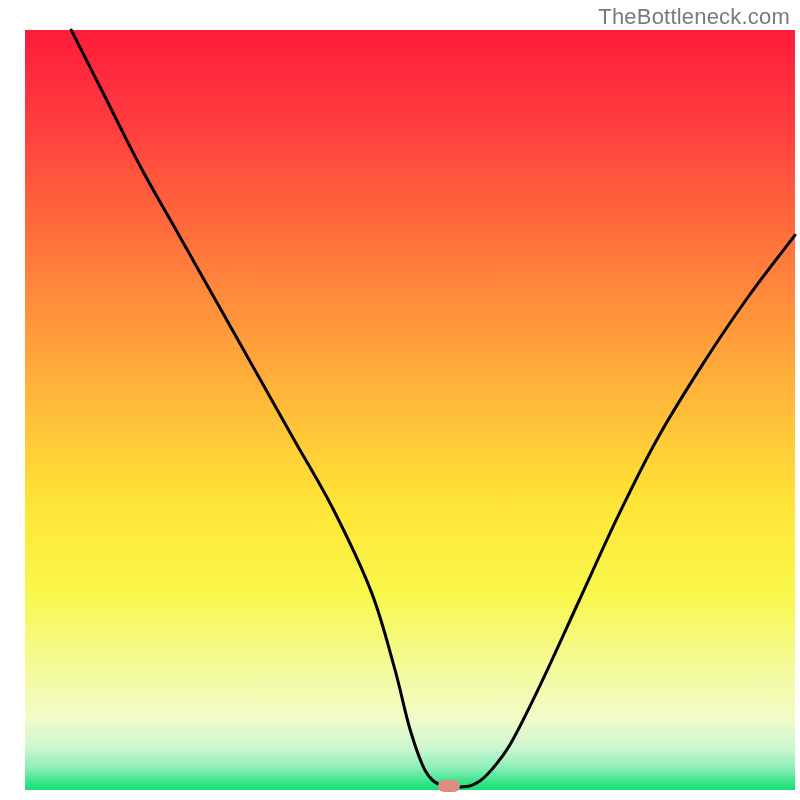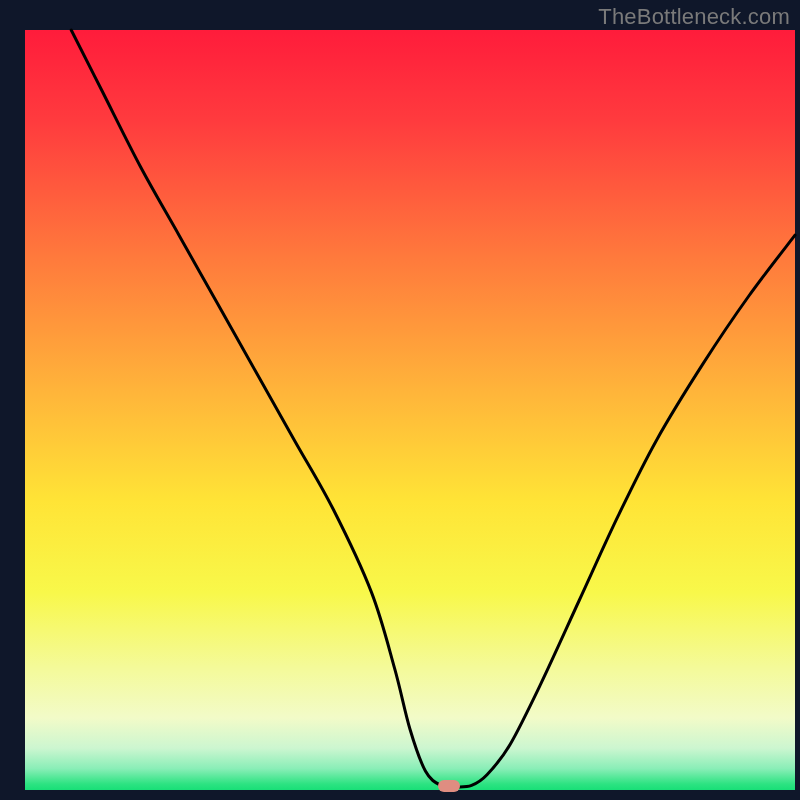--- a/index.html
+++ b/index.html
@@ -8,21 +8,21 @@
     width: 800px;
     height: 800px;
     background: #000;
     overflow: hidden;
     font-family: Arial, Helvetica, sans-serif;
   }
   .stage {
     position: relative;
     width: 800px;
     height: 800px;
-    background: #0f172a;
+    background: #ffffff;
   }
   .watermark {
     position: absolute;
     top: 4px;
     right: 10px;
     color: #7a7a7a;
     font-size: 22px;
     font-weight: 500;
     letter-spacing: 0.2px;
     z-index: 3;

